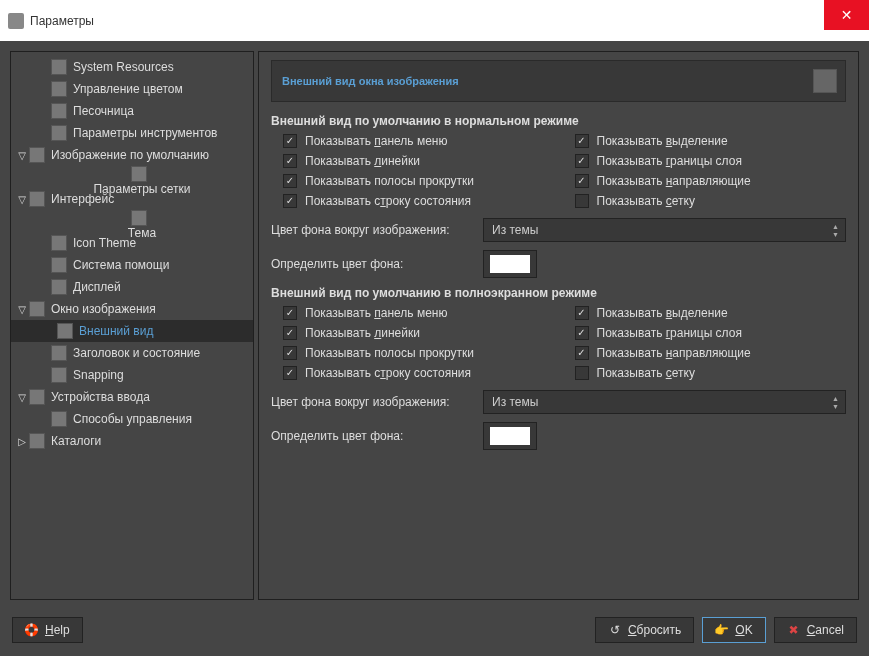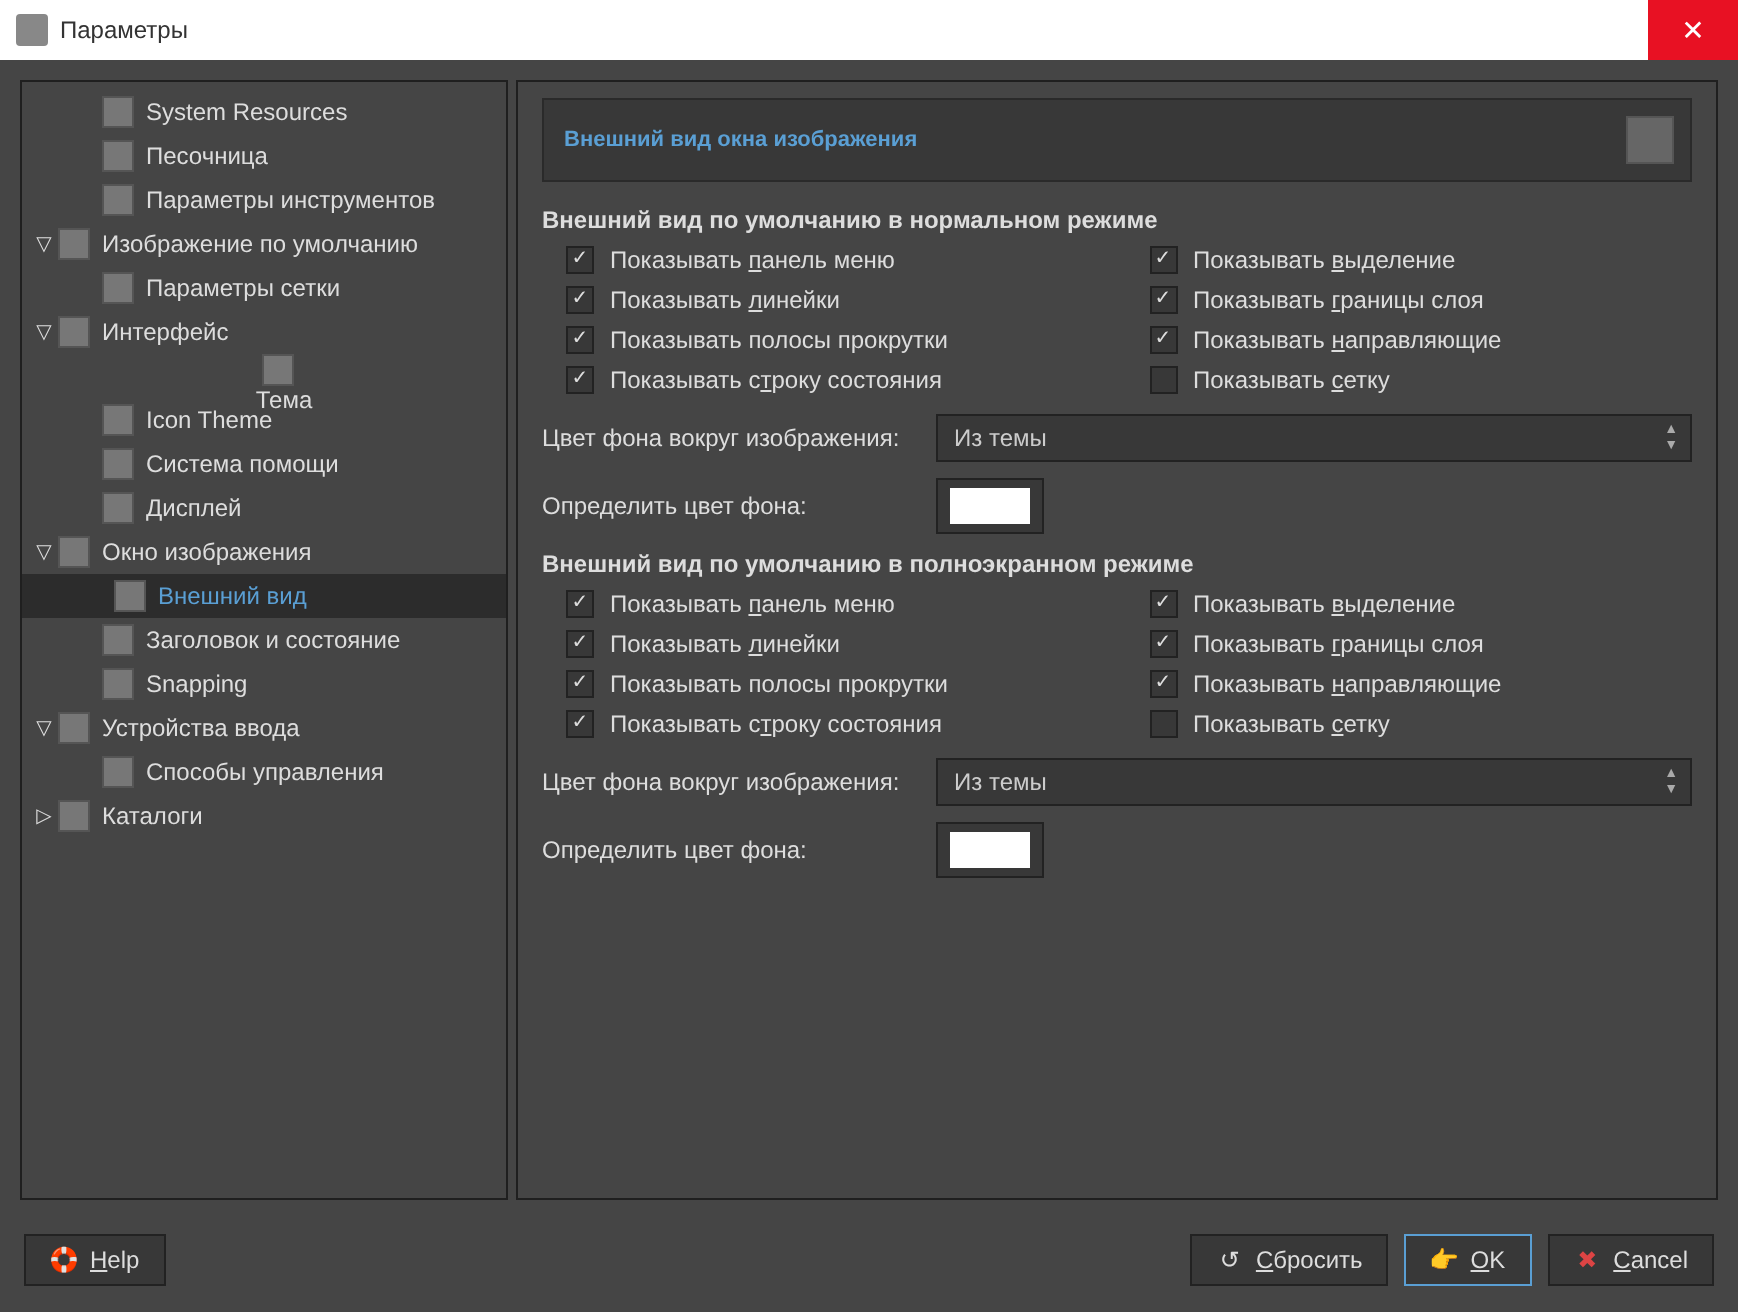--- a/index.html
+++ b/index.html
@@ -8,21 +8,21 @@
   font-size: 12px;
   background: #454545;
   color: #ccc;
   width: 869px;
   height: 656px;
   overflow: hidden;
   display: flex;
   flex-direction: column;
 }
 .titlebar {
-  height: 30px;
+  height: 41px;
   background: #fff;
   display: flex;
   align-items: center;
   padding-left: 8px;
   position: relative;
 }
 .titlebar .app-icon {
   width: 16px; height: 16px;
   margin-right: 6px;
   background: #888;
@@ -120,21 +120,21 @@
   border: 1px solid #222;
   display: flex; align-items: center; justify-content: center;
   color: #ddd; font-size: 10px; line-height: 1;
 }
 .chk .lbl { color: #ddd; }
 .row {
   display: flex;
   align-items: center;
   padding-left: 0;
   margin: 8px 0;
-  gap: 12px;
+  gap: 27px;
 }
 .row .row-label { width: 185px; color: #ddd; }
 .combo {
   flex: 1;
   height: 24px;
   background: #383838;
   border: 1px solid #222;
   display: flex; align-items: center;
   padding: 0 8px;
   color: #ccc;
@@ -188,33 +188,38 @@
 
   <div class="tree-panel" id="tree">
       <div class="tree-item" style="padding-left: 26px;">
         <span class="expander" style="visibility: hidden;"></span>
         <span class="node-icon"></span>
         <span class="label">System Resources</span>
       </div>
       <div class="tree-item" style="padding-left: 26px;">
         <span class="expander" style="visibility: hidden;"></span>
         <span class="node-icon"></span>
+        <span class="label">Управление цветом</span>
+      </div>
+      <div class="tree-item" style="padding-left: 26px;">
+        <span class="expander" style="visibility: hidden;"></span>
+        <span class="node-icon"></span>
         <span class="label">Песочница</span>
       </div>
       <div class="tree-item" style="padding-left: 26px;">
         <span class="expander" style="visibility: hidden;"></span>
         <span class="node-icon"></span>
         <span class="label">Параметры инструментов</span>
       </div>
       <div class="tree-item" style="padding-left: 4px;">
         <span class="expander">▽</span>
         <span class="node-icon"></span>
         <span class="label">Изображение по умолчанию</span>
       </div>
-      <div class="tree-item" style="padding-left: 26px;">
+      <div class="tree-item" style="padding-left: 26px; flex-direction: column;">
         <span class="expander" style="visibility: hidden;"></span>
         <span class="node-icon"></span>
         <span class="label">Параметры сетки</span>
       </div>
       <div class="tree-item" style="padding-left: 4px;">
         <span class="expander">▽</span>
         <span class="node-icon"></span>
         <span class="label">Интерфейс</span>
       </div>
       <div class="tree-item" style="padding-left: 26px; flex-direction: column;">

